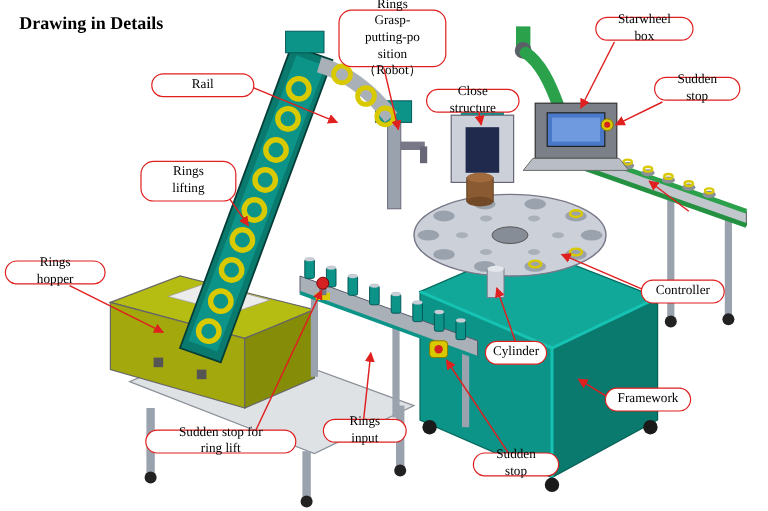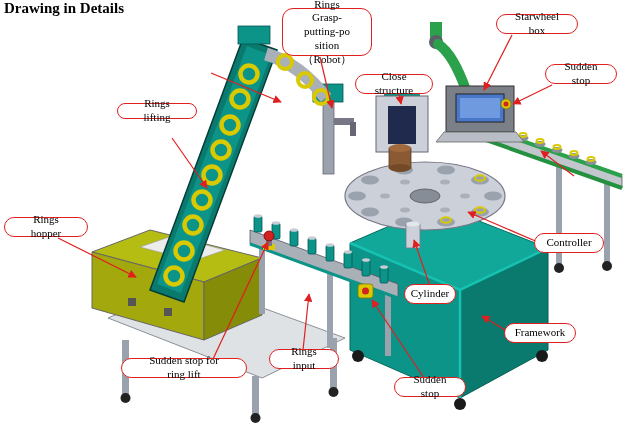--- a/index.html
+++ b/index.html
@@ -1,18 +1,18 @@
 <!DOCTYPE html>
 <html style="--accent: #e01f1f; --machine-teal: #0d9488; --machine-teal-dark: #0a7a6e; --frame-cyan: #16c2b2; --hopper-olive: #a3a80c; --hopper-olive-dark: #858c08; --ring-yellow: #d9c900; --conveyor-green: #2aa14a; --screen-blue: #4a78c8; --metal-gray: #9aa2ad; --metal-light: #ccd1d9;"><head>
 <meta charset="utf-8">
 <style>
   html,body{margin:0;padding:0;background:#fff;}
   .stage{position:relative;width:640px;height:426px;background:#fff;overflow:hidden;
          font-family:"Liberation Serif",serif;}
-  .title{position:absolute;left:4px;top:0px;margin:0;font-size:15px;font-weight:bold;color:#000;
+  .title{position:absolute;left:4px;top:0px;margin:12px;font-size:15px;font-weight:bold;color:#000;
          font-family:"Liberation Serif",serif;}
   svg{position:absolute;left:0;top:0;}
   .callout{position:absolute;box-sizing:border-box;background:#fff;
            border:1px solid var(--accent);border-radius:11px;
            display:flex;align-items:center;justify-content:center;text-align:center;
            font-size:11px;line-height:1.25;color:#000;padding:1px 20px;white-space:pre-line;z-index:5;}
 </style>
 </head>
 <body>
 
@@ -216,21 +216,22 @@
     <line x1="430" y1="286" x2="414" y2="240" marker-end="url(#arrow)"></line>
     <line x1="510" y1="333" x2="482" y2="316" marker-end="url(#arrow)"></line>
     <line x1="424" y1="378" x2="372" y2="300" marker-end="url(#arrow)"></line>
     <line x1="303" y1="350" x2="309" y2="294" marker-end="url(#arrow)"></line>
     <line x1="213" y1="359" x2="268" y2="242" marker-end="url(#arrow)"></line>
   </g>
 </svg>
 
 <h1 class="title">Drawing in Details</h1>
 
-<div class="callout" style="left:117px;top:103px;width:80px;height:16px">Rings lifting</div>
+<div class="callout" style="left:126px;top:61px;width:86px;height:20px">Rail</div>
+<div class="callout" style="left:117px;top:134px;width:80px;height:34px">Rings lifting</div>
 <div class="callout" style="left:4px;top:217px;width:84px;height:20px">Rings hopper</div>
 <div class="callout" style="left:282px;top:8px;width:90px;height:48px">Rings
 Grasp-putting-po
 sition（Robot）</div>
 <div class="callout" style="left:355px;top:74px;width:78px;height:20px">Close structure</div>
 <div class="callout" style="left:496px;top:14px;width:82px;height:20px">Starwheel box</div>
 <div class="callout" style="left:545px;top:64px;width:72px;height:20px">Sudden stop</div>
 <div class="callout" style="left:534px;top:233px;width:70px;height:20px">Controller</div>
 <div class="callout" style="left:404px;top:284px;width:52px;height:20px">Cylinder</div>
 <div class="callout" style="left:504px;top:323px;width:72px;height:20px">Framework</div>

